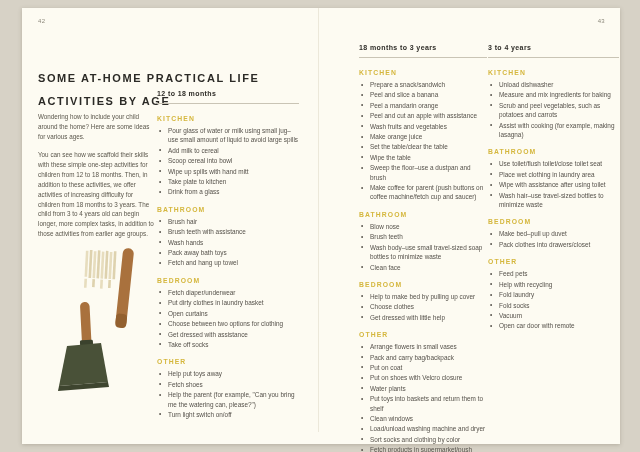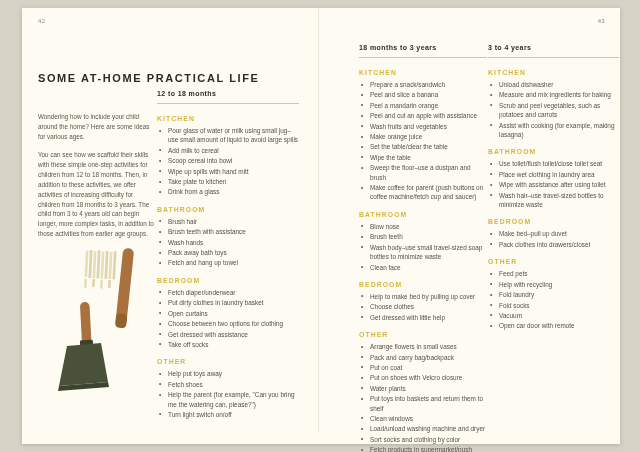--- a/index.html
+++ b/index.html
@@ -59,21 +59,21 @@
   .illustration{position:absolute;left:32px;top:236px;width:110px;height:166px;}
 </style>
 </head>
 <body>
 
 <div class="spread">
 
   <div class="page page-left">
     <div class="page-num left">42</div>
 
-    <h1 class="title"><span>SOME AT-HOME PRACTICAL LIFE</span><br></h1>
+    <h1 class="title"><span>SOME AT-HOME PRACTICAL LIFE</span><br><span>ACTIVITIES BY AGE</span></h1>
 
     <div class="intro">
         <p>Wondering how to include your child around the home? Here are some ideas for various ages.</p>
         <p>You can see how we scaffold their skills with these simple one-step activities for children from 12 to 18 months. Then, in addition to these activities, we offer activities of increasing difficulty for children from 18 months to 3 years. The child from 3 to 4 years old can begin longer, more complex tasks, in addition to those activities from earlier age groups.</p>
       </div>
 
     <div class="illustration">
       <svg width="110" height="166" viewBox="0 0 110 166" xmlns="http://www.w3.org/2000/svg">
 
         <g transform="rotate(3 75 25)">

